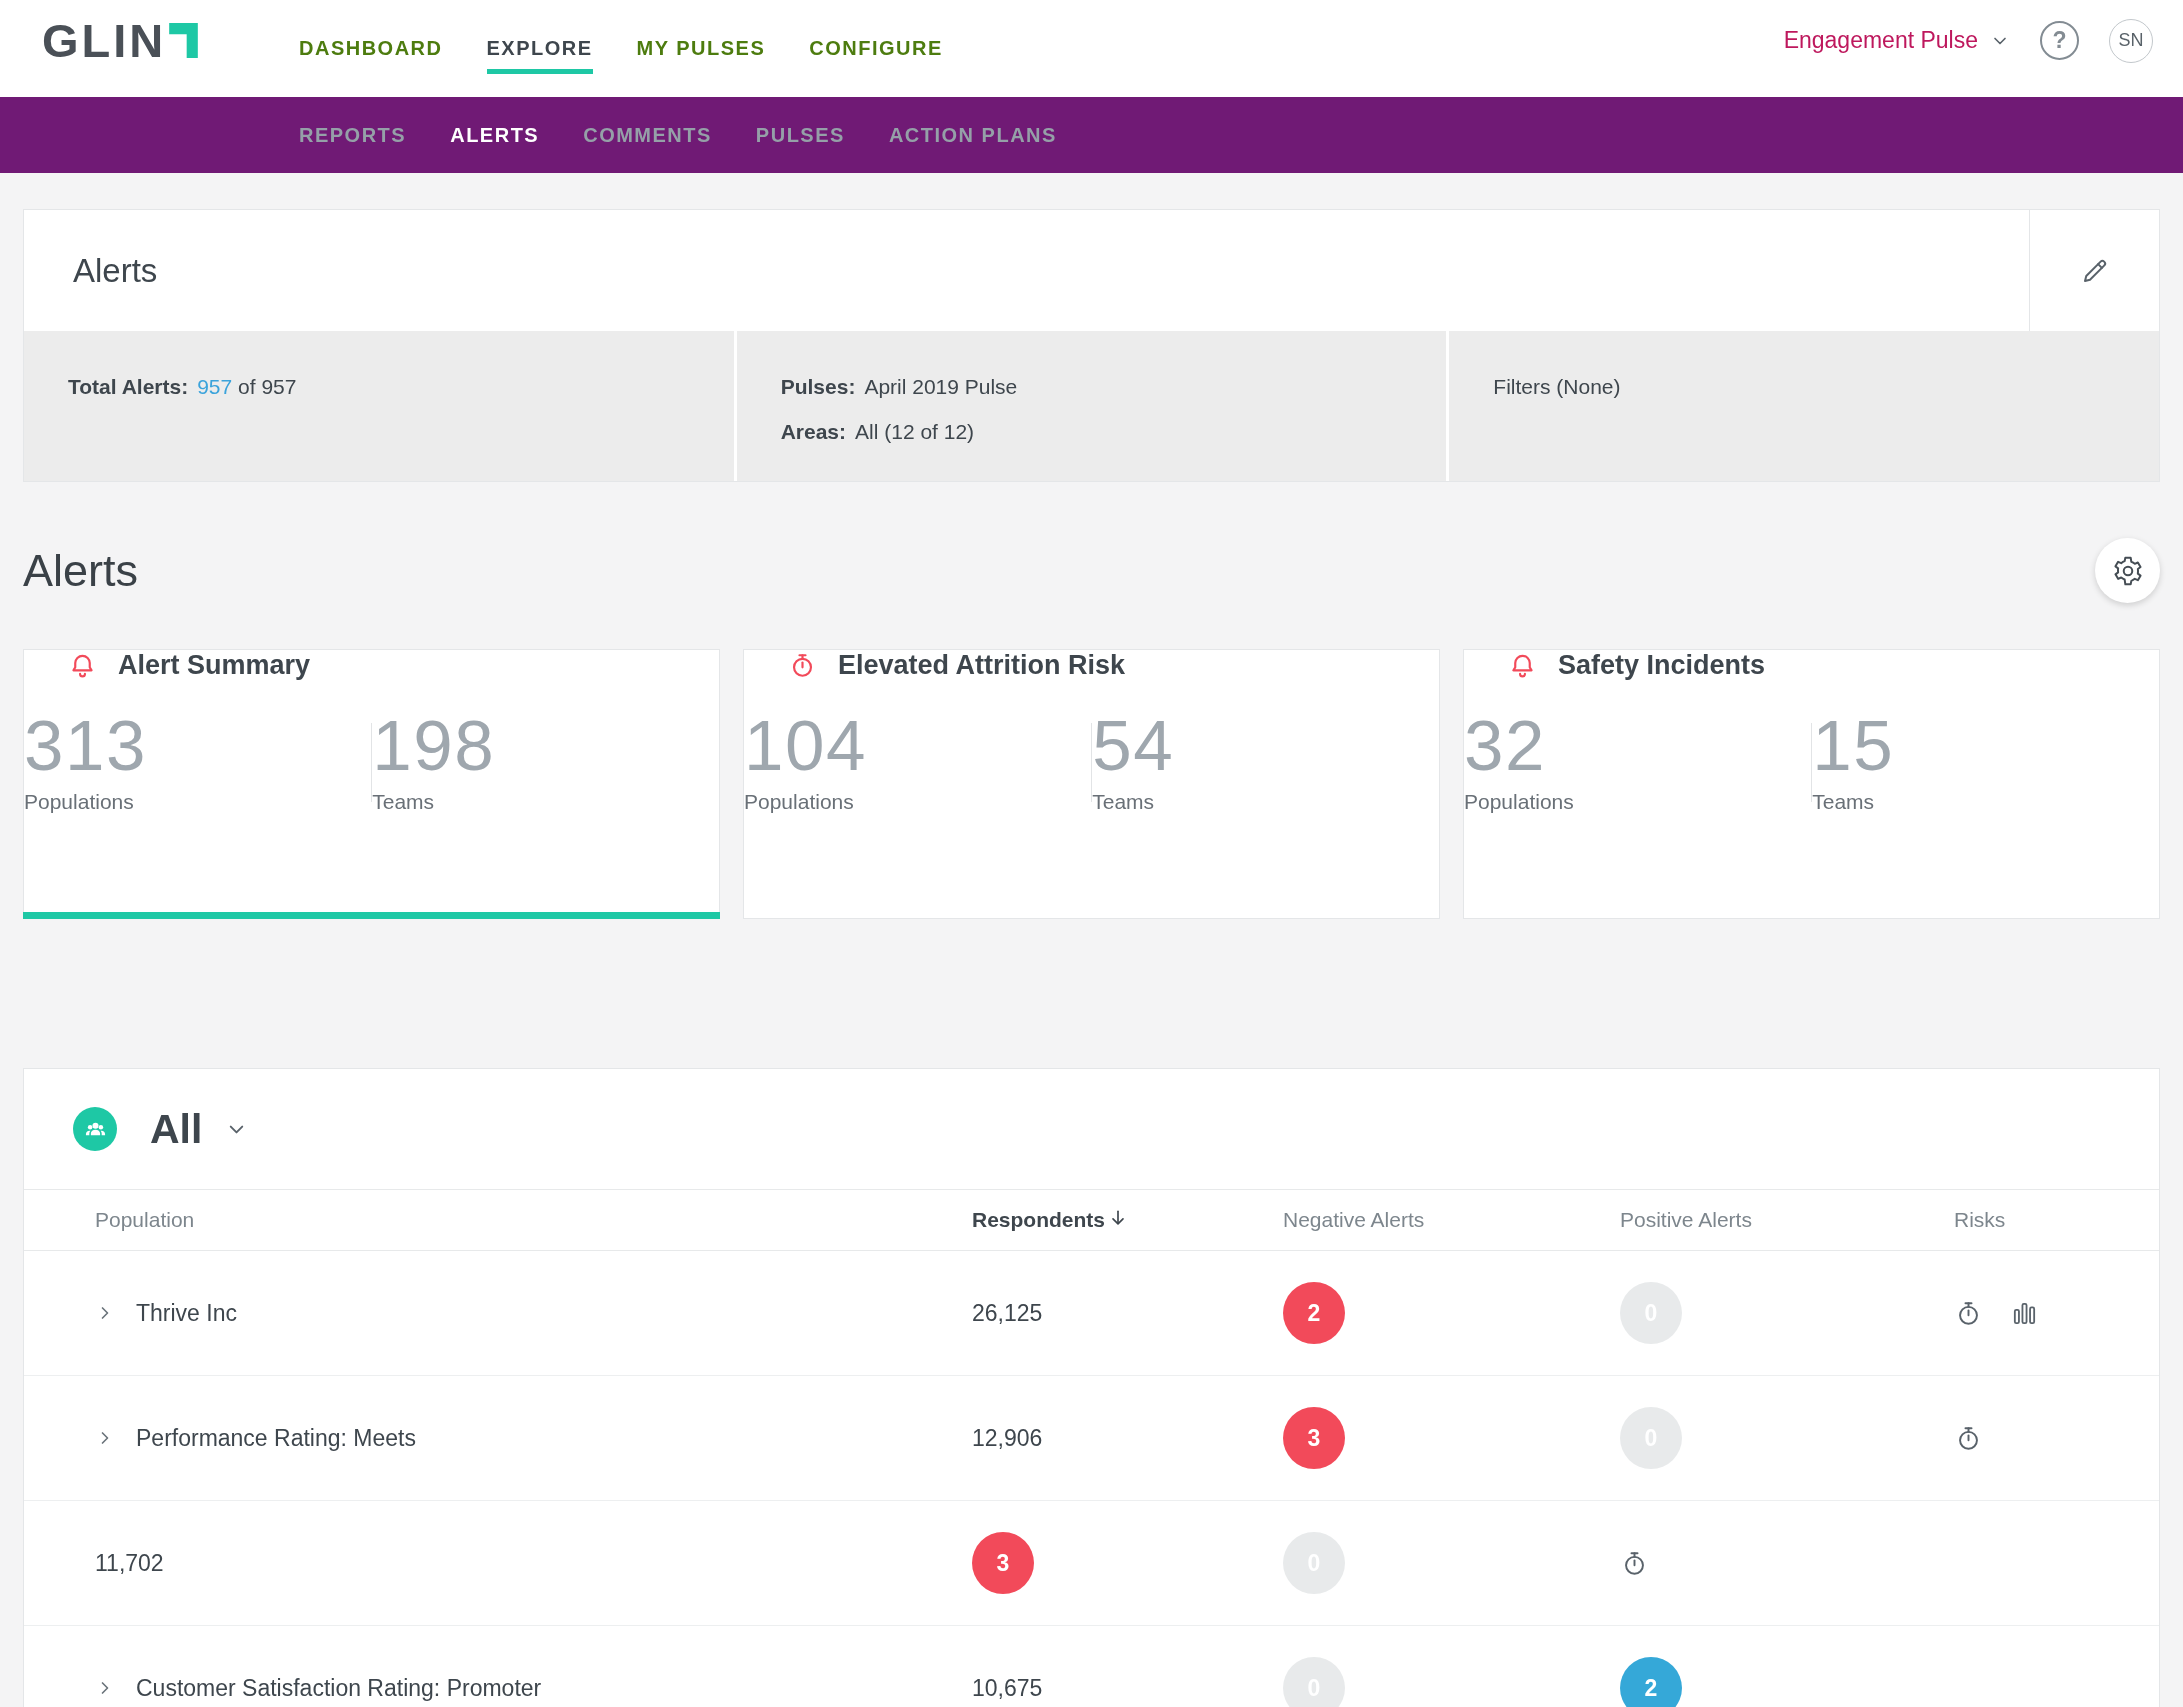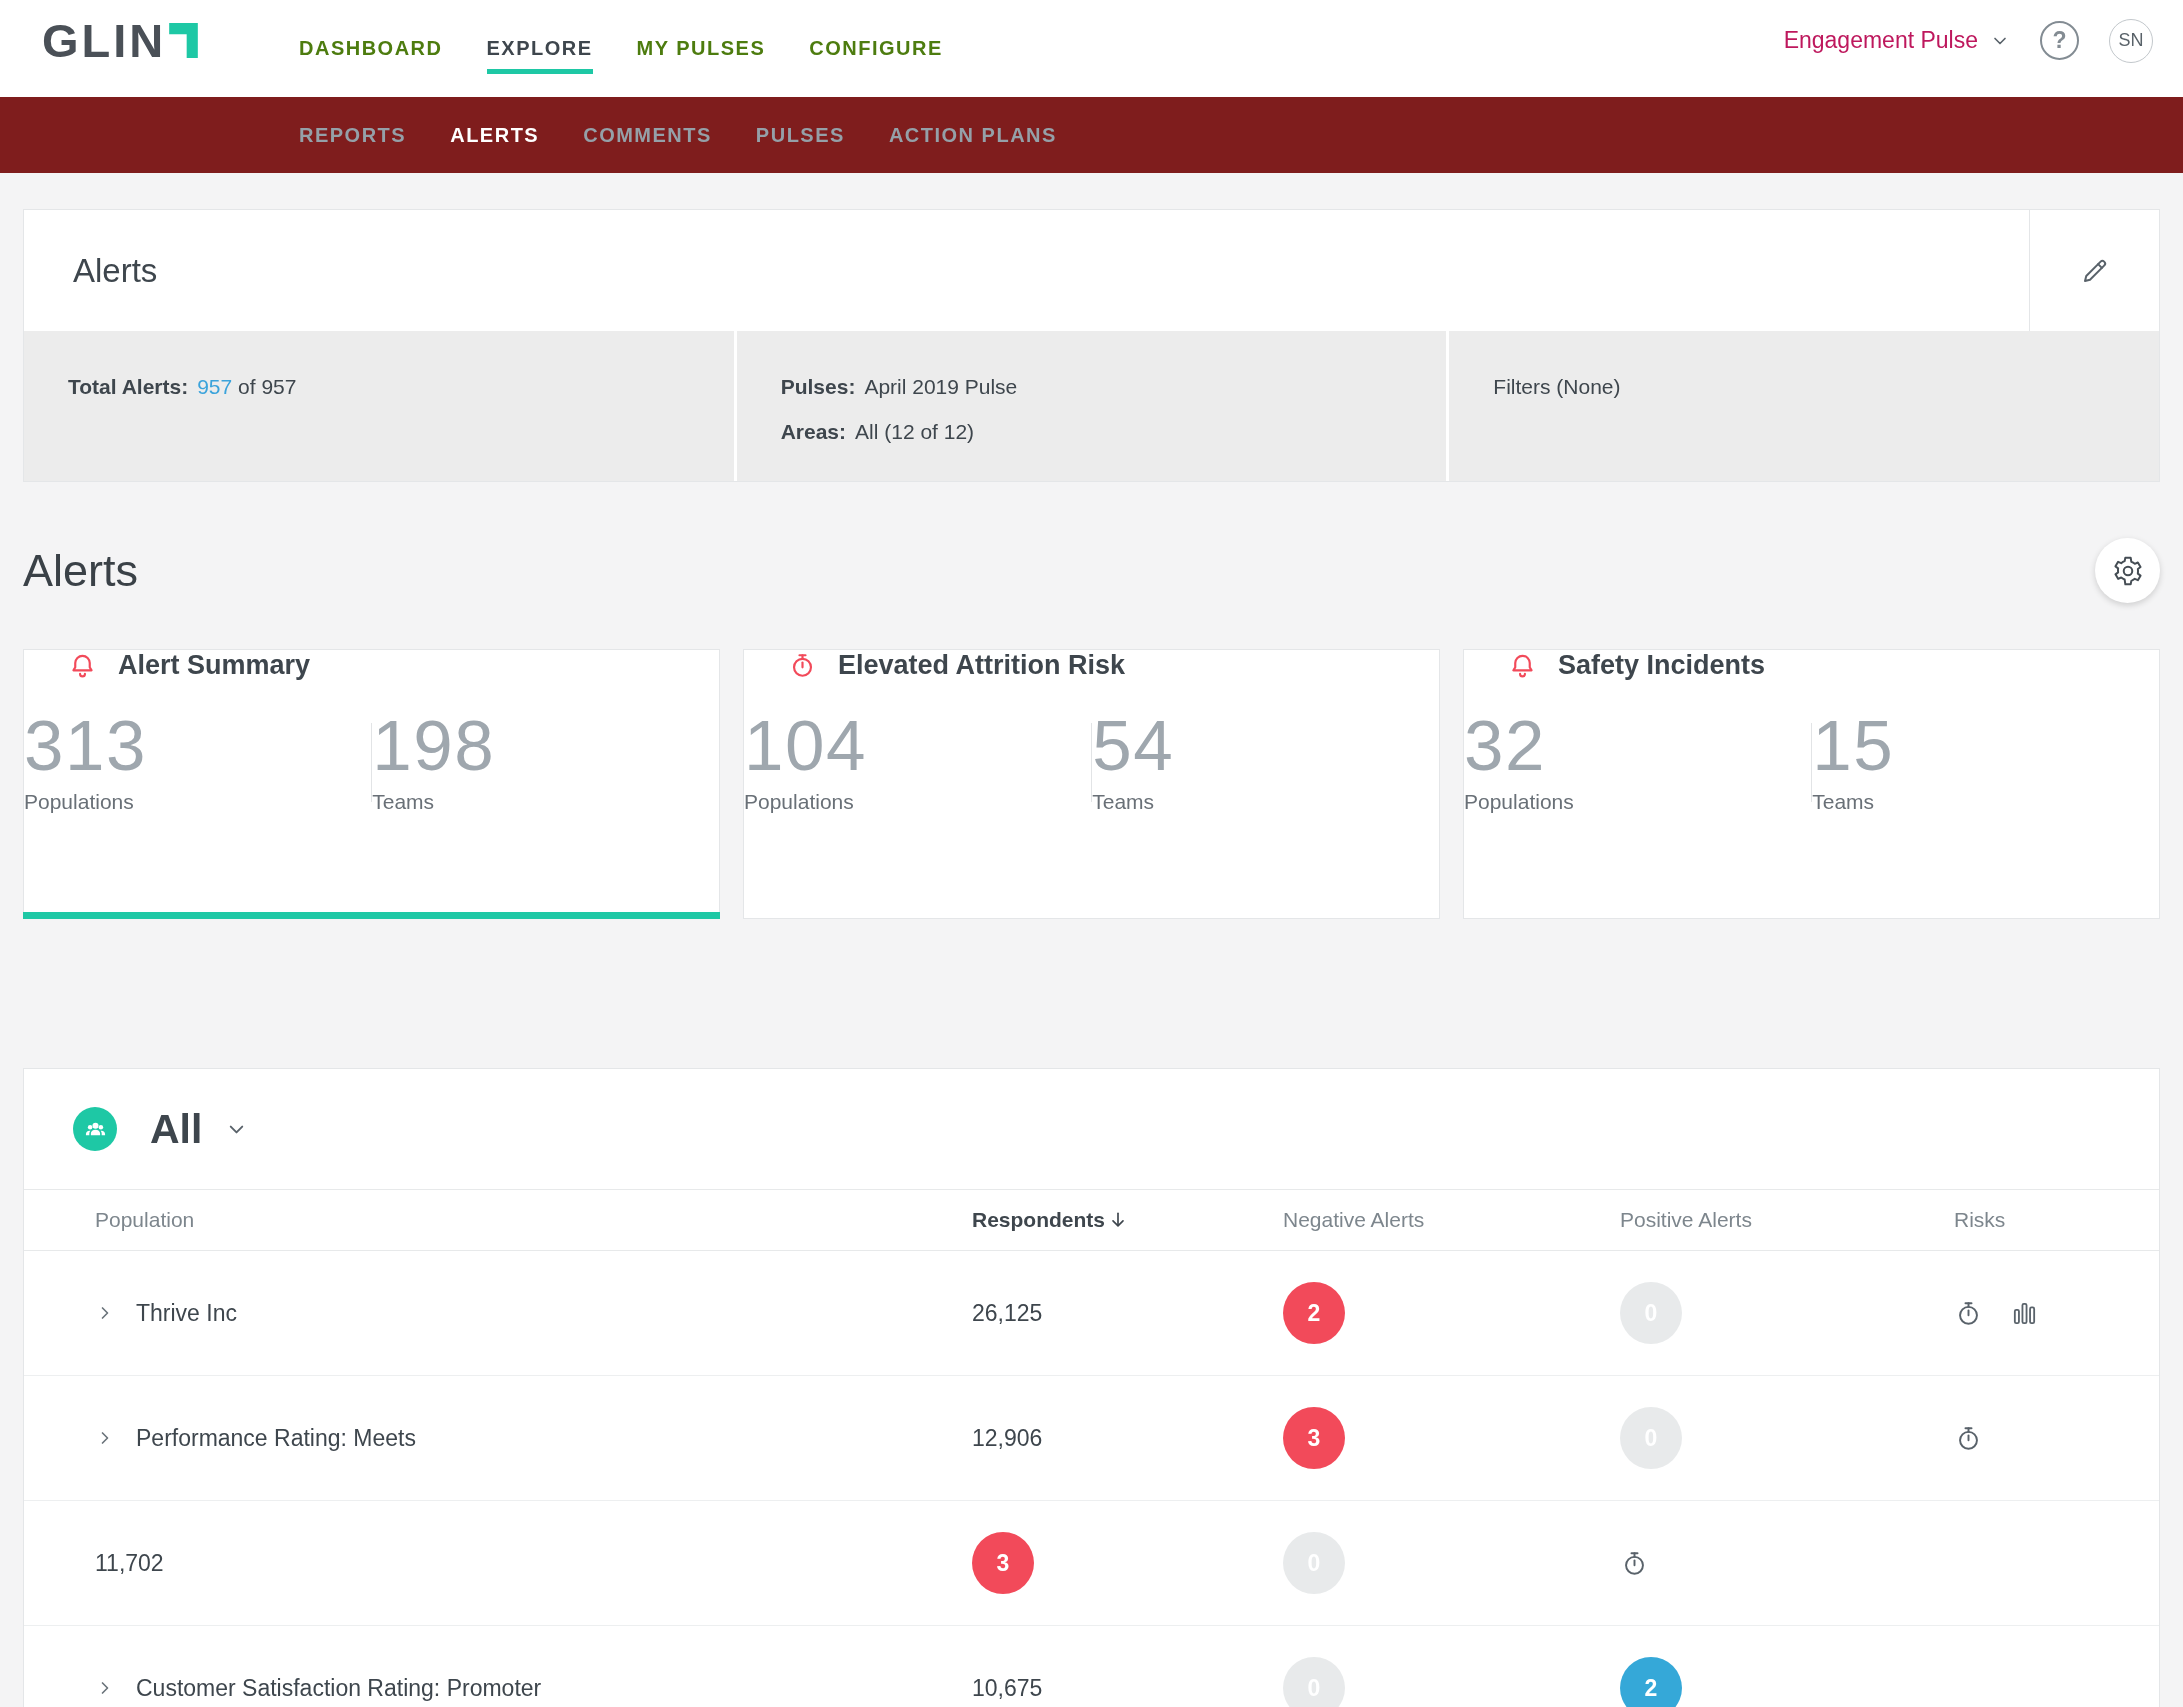--- a/index.html
+++ b/index.html
@@ -18,21 +18,21 @@
   .main-nav { position:absolute; left:299px; top:0; height:100%; display:flex; align-items:center; gap:44px; }
   .nav-item { position:relative; font-size:20px; font-weight:bold; letter-spacing:1.5px; color:#4d7c0f; cursor:pointer; }
   .nav-item.active { color:#3e464d; }
   .nav-item.active::after { content:""; position:absolute; left:0; right:0; bottom:-13.6px; height:4.5px; background:#1ec8a5; }
   .topbar-right { margin-left:auto; display:flex; align-items:center; gap:30px; }
   .pulse-selector { display:flex; align-items:center; gap:12px; font-size:23px; color:#be185d; cursor:pointer; }
   .help-btn { width:39px; height:39px; border-radius:50%; border:2.3px solid #838c93; color:#838c93; display:flex; align-items:center; justify-content:center; font-size:23px; font-weight:bold; cursor:pointer; }
   .avatar { width:44px; height:44px; border-radius:50%; border:1.5px solid #c3c8cc; background:#fff; display:flex; align-items:center; justify-content:center; font-size:18px; color:#596269; cursor:pointer; }
 
   
-  .subnav { height:76px; background:#7f1d1d; display:flex; align-items:center; gap:44px; padding-left:299px; }
+  .subnav { height:76px; background:#701a75; display:flex; align-items:center; gap:44px; padding-left:299px; }
   .subnav-item { font-size:20px; font-weight:bold; letter-spacing:1.5px; color:#95a0a8; cursor:pointer; }
   .subnav-item.active { color:#fff; }
 
   
   .main { padding:0 23px; }
 
   .overview-card { margin-top:36px; background:#fff; border:0.8px solid #e4e6e8; }
   .overview-head { display:flex; align-items:stretch; height:121px; }
   .overview-title { font-size:33px; font-weight:400; color:#3e464d; align-self:center; padding-left:49px; flex:1; }
   .edit-cell { width:130px; border-left:0.8px solid #e4e6e8; display:flex; align-items:center; justify-content:center; cursor:pointer; }
@@ -58,21 +58,21 @@
   .stat-label { font-size:21px; color:#697077; margin-top:9px; }
 
   
   .table-card { margin-top:149px; background:#fff; border:0.8px solid #e4e6e8; border-bottom:none; }
   .group-head { height:120px; display:flex; align-items:center; padding-left:49px; cursor:pointer; }
   .group-icon { width:44px; height:44px; border-radius:50%; background:#1ec8a5; display:flex; align-items:center; justify-content:center; }
   .group-label { font-size:41px; font-weight:bold; color:#3e464d; margin-left:33px; }
   .group-chevron { margin-left:23px; }
   .grid-row { display:grid; grid-template-columns:877px 311px 337px 334px auto; align-items:center; padding-left:71px; }
   .col-row { height:62px; border-top:0.8px solid #e7e9ea; border-bottom:0.8px solid #e7e9ea; font-size:21px; color:#7d868d; }
-  .col-respondents { display:flex; align-items:center; gap:3px; font-weight:bold; color:#3e464d; cursor:pointer; }
+  .col-respondents { display:flex; gap:3px; font-weight:bold; color:#3e464d; cursor:pointer; }
   .data-row { height:125px; border-bottom:0.8px solid #edeff0; font-size:23px; color:#3e464d; }
   .pop-cell { display:flex; align-items:center; gap:21px; }
   .row-chevron { display:flex; cursor:pointer; }
   .badge { width:62px; height:62px; border-radius:50%; display:flex; align-items:center; justify-content:center; font-size:23px; font-weight:bold; color:#fff; }
   .badge.red { background:#f24a5a; }
   .badge.blue { background:#35a8d8; }
   .badge.zero { background:#e8eaeb; }
   .risks-cell { display:flex; align-items:center; gap:27px; }
 </style>
 </head>

